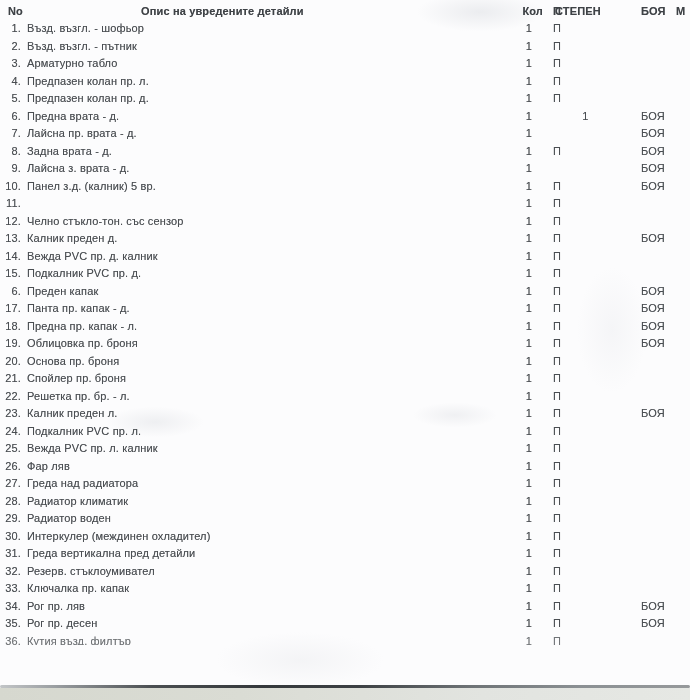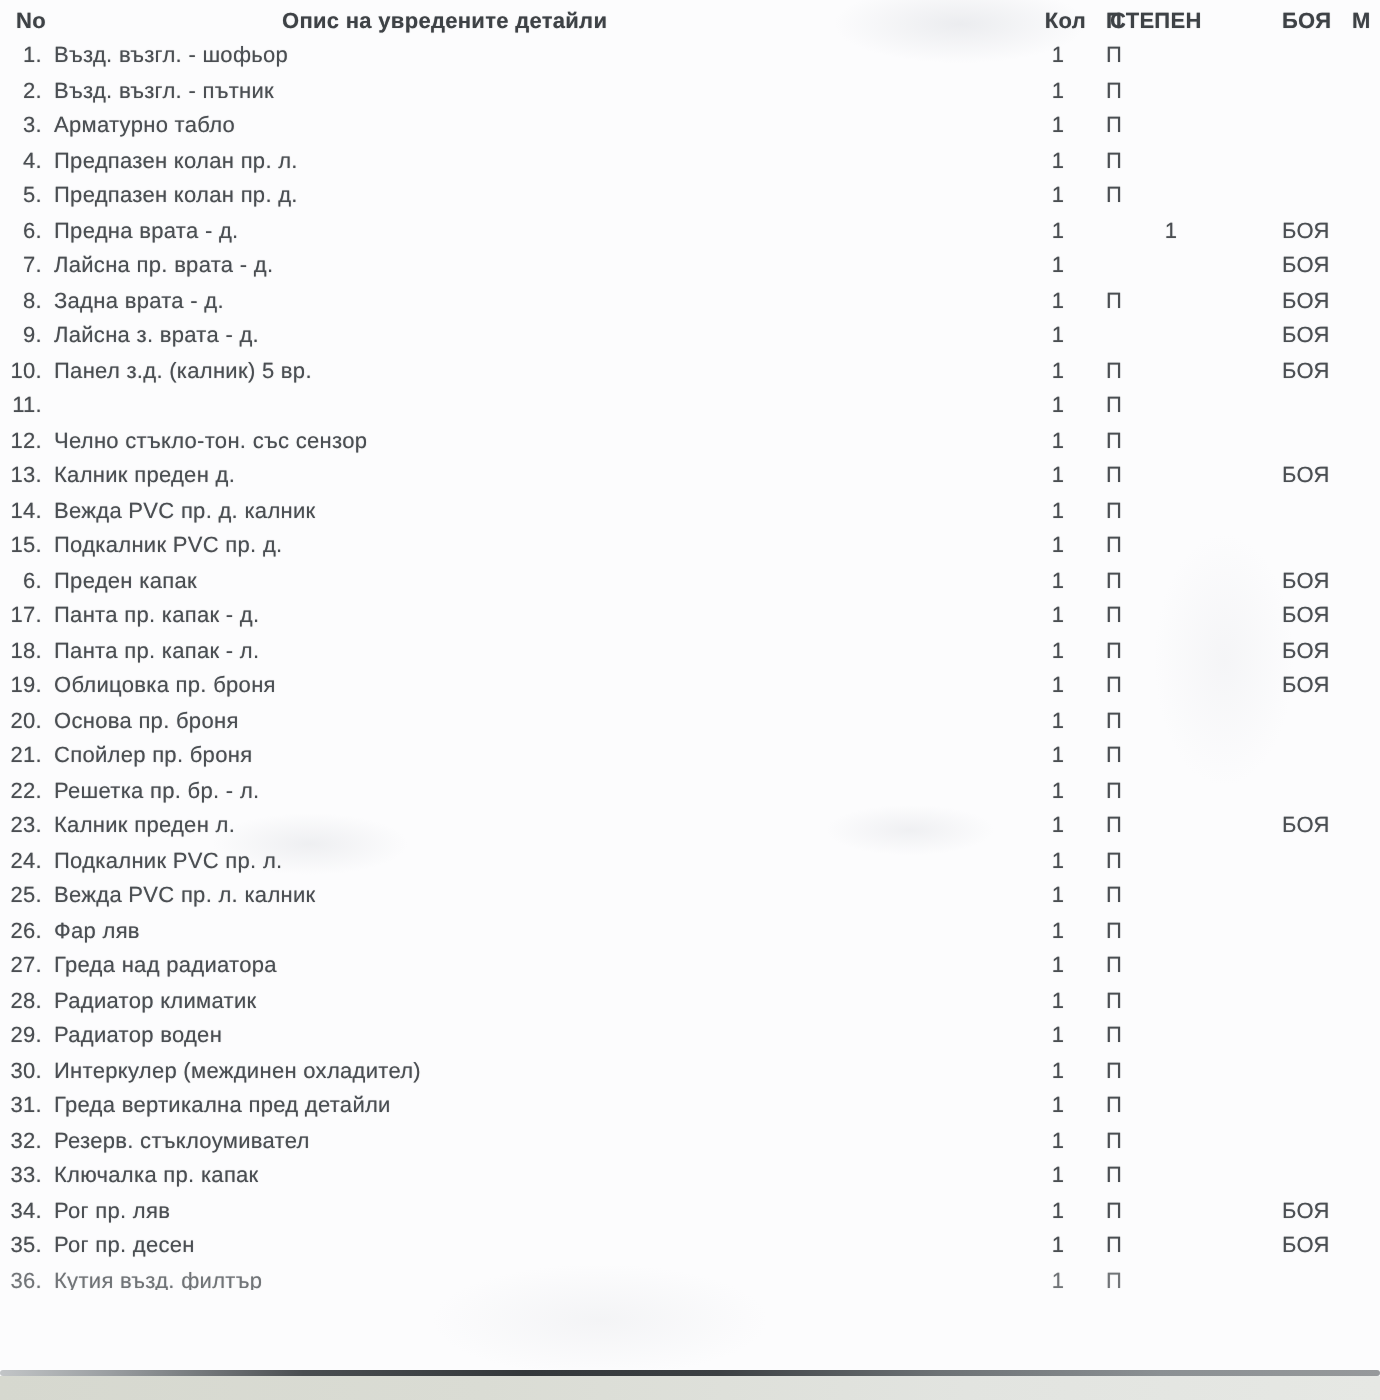--- a/index.html
+++ b/index.html
@@ -237,21 +237,21 @@
       <span class="cell c-no">17.</span>
       <span class="cell c-desc">Панта пр. капак - д.</span>
       <span class="cell c-qty">1</span>
       <span class="cell c-p">П</span>
       <span class="cell c-degree"></span>
       <span class="cell c-paint">БОЯ</span>
     </div>
 
     <div class="row txt">
       <span class="cell c-no">18.</span>
-      <span class="cell c-desc">Панта пр. капак - л.</span>
+      <span class="cell c-desc">Предна пр. капак - л.</span>
       <span class="cell c-qty">1</span>
       <span class="cell c-p">П</span>
       <span class="cell c-degree"></span>
       <span class="cell c-paint">БОЯ</span>
     </div>
 
     <div class="row txt">
       <span class="cell c-no">19.</span>
       <span class="cell c-desc">Облицовка пр. броня</span>
       <span class="cell c-qty">1</span>

